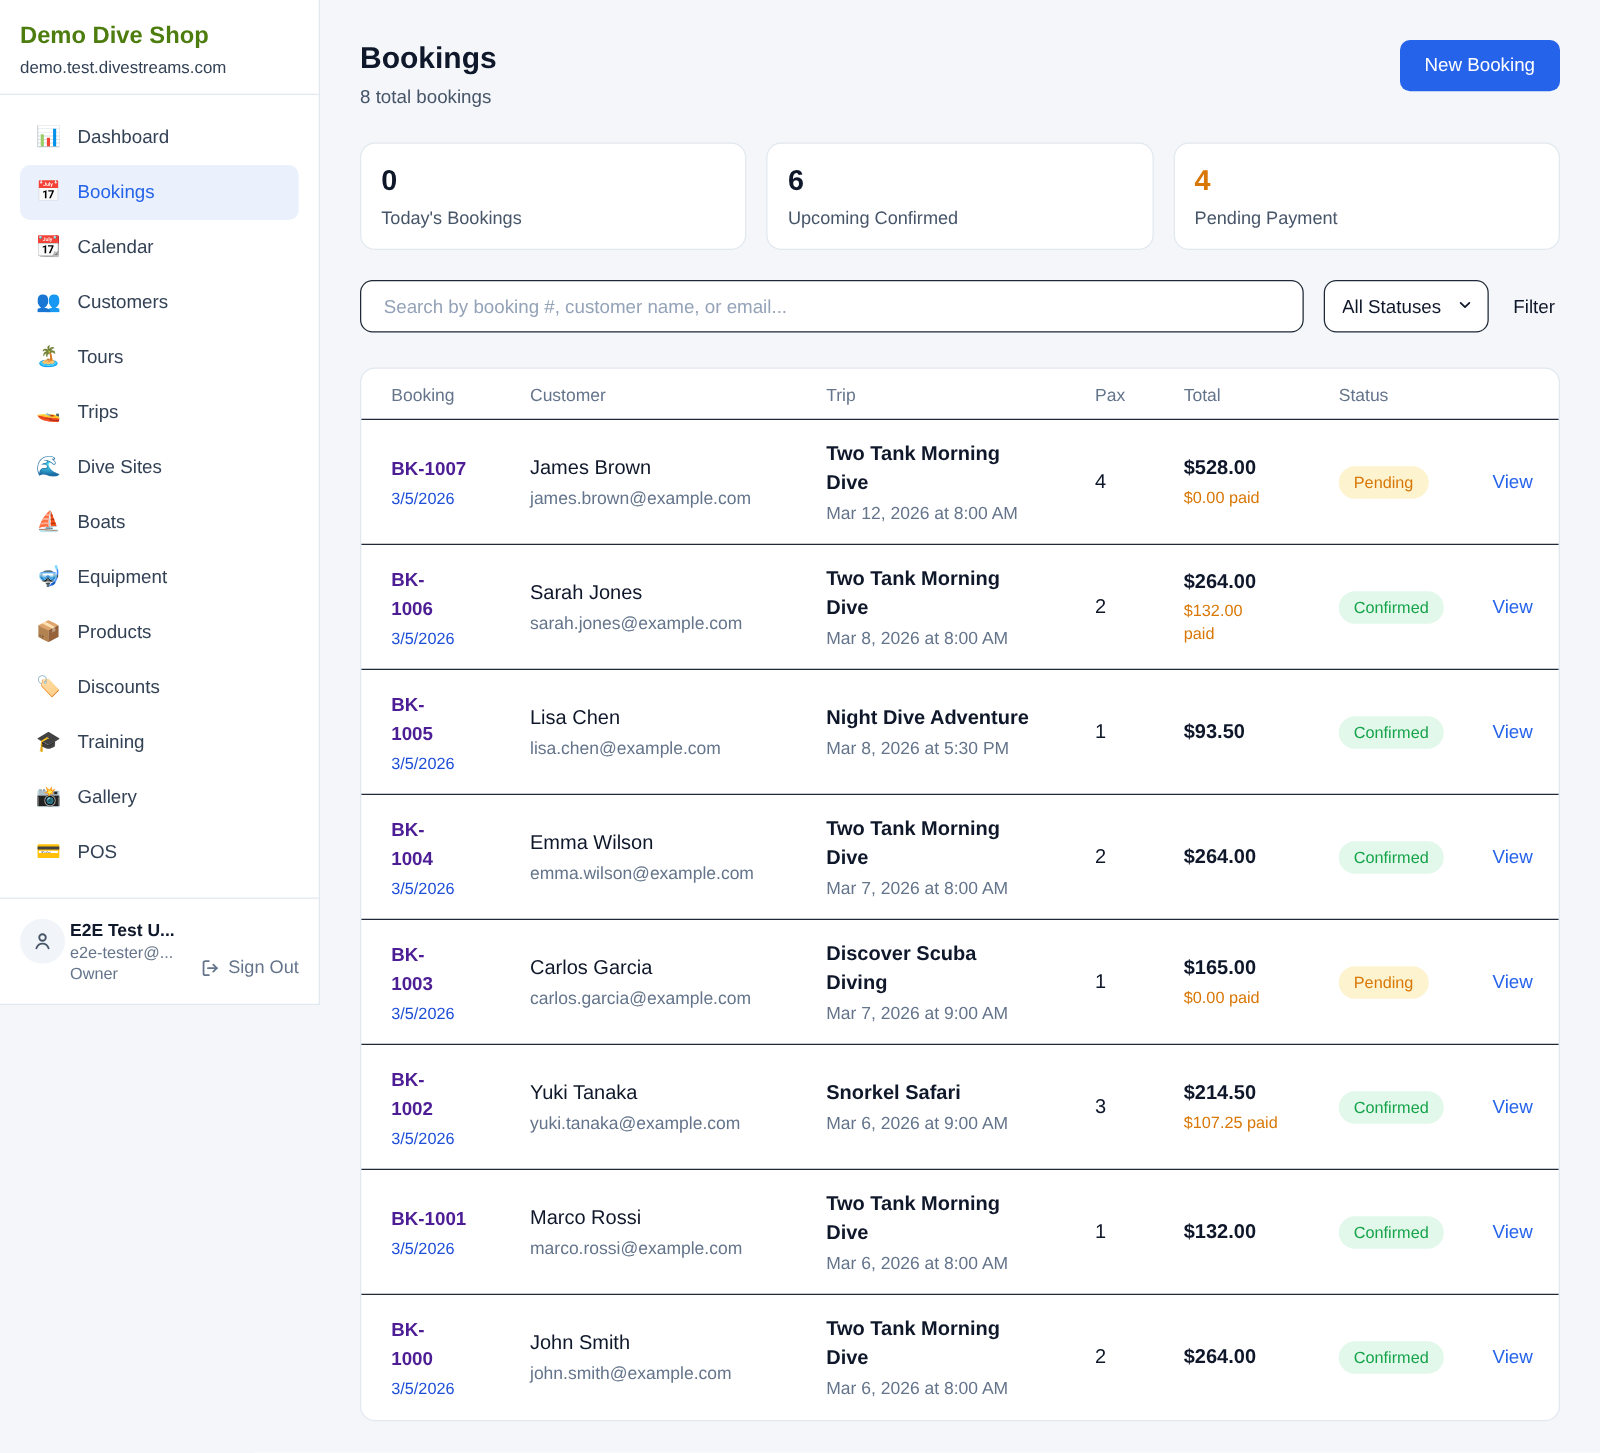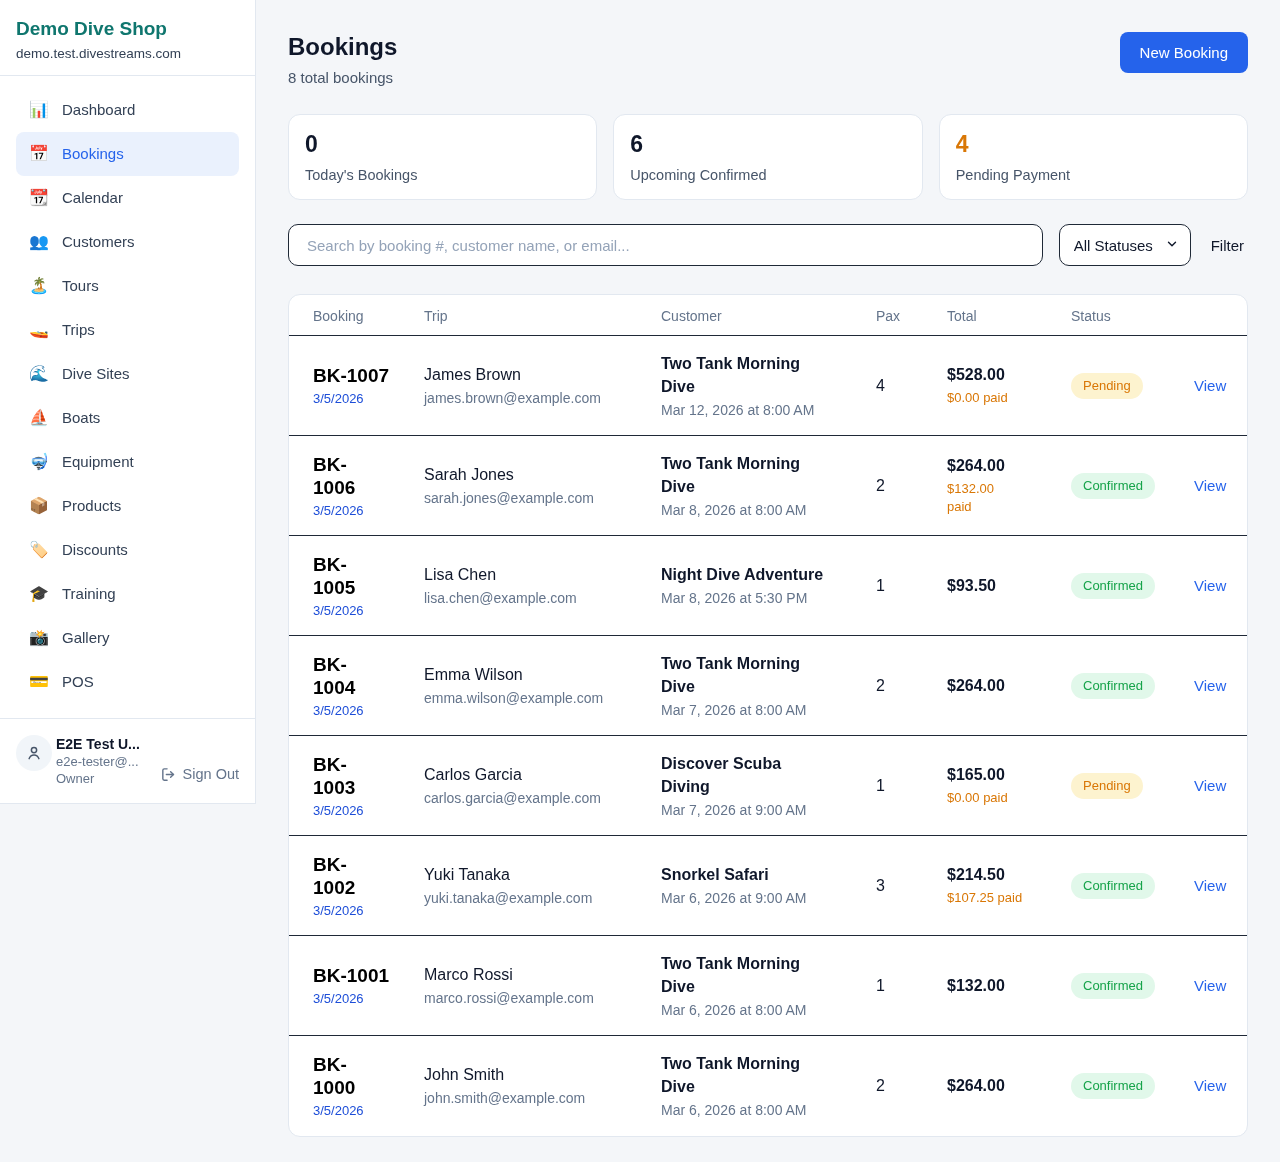--- a/index.html
+++ b/index.html
@@ -13,21 +13,21 @@
   }
 
   
   aside {
     width:256px; flex:0 0 256px;
     background:#ffffff;
     border-right:1px solid #e2e8f0;
     border-bottom:1px solid #e2e8f0;
   }
   .brand { padding:17px 16px 13px; border-bottom:1px solid #e2e8f0; }
-  .brand-name { color:#0f766e; font-size:19px; font-weight:bold; line-height:24px; }
+  .brand-name { color:#4d7c0f; font-size:19px; font-weight:bold; line-height:24px; }
   .brand-domain { color:#334155; font-size:13.5px; margin-top:4px; line-height:17px; }
 
   nav { padding:12px 16px 14px; }
   .nav-item {
     display:flex; align-items:center; gap:12px;
     padding:10px 12px; border-radius:8px;
     font-size:15px; color:#334155; line-height:24px;
     cursor:pointer;
   }
   .nav-item .nav-icon { width:22px; font-size:16px; text-align:center; flex:0 0 22px; }
@@ -91,21 +91,21 @@
   .grid-row {
     display:grid;
     grid-template-columns:111px 237px 215px 71px 124px 123px 1fr;
   }
   .cell { padding-left:24px; padding-right:6px; }
   .thead { border-bottom:1px solid #1f2937; }
   .thead .cell { padding-top:13px; padding-bottom:11px; font-size:14px; color:#64748b; font-weight:500; }
   .trow { min-height:100px; align-items:center; border-bottom:1px solid #1f2937; padding:10px 0; }
   .trow:last-child { border-bottom:none; }
 
-  .bk-link { color:#000000; font-weight:bold; font-size:19px; line-height:23px; white-space:pre-line; text-decoration:none; display:inline-block; cursor:pointer; }
+  .bk-link { color:#4c1d95; font-weight:bold; font-size:15px; line-height:23px; white-space:pre-line; text-decoration:none; display:inline-block; cursor:pointer; }
   .bk-date { font-size:13px; color:#1d4ed8; margin-top:3px; line-height:17px; }
   .cust-name { font-size:16px; color:#0f172a; line-height:22px; }
   .cust-email { font-size:14px; color:#64748b; margin-top:3px; line-height:19px; }
   .trip-name { font-size:16px; font-weight:bold; color:#0f172a; line-height:23px; white-space:pre-line; }
   .trip-time { font-size:14px; color:#64748b; margin-top:3px; line-height:19px; }
   .pax-val { font-size:16px; color:#0f172a; }
   .total-val { font-size:16px; font-weight:bold; color:#0f172a; line-height:22px; }
   .paid-val { font-size:13px; color:#d97706; margin-top:3px; line-height:18px; white-space:pre-line; }
   .badge {
     display:inline-block; font-size:13px; padding:5px 12px; border-radius:999px; line-height:16px;
@@ -238,22 +238,22 @@
           <polyline points="6 9 12 15 18 9"></polyline>
         </svg>
       </span>
     </div>
     <span class="filter-label">Filter</span>
   </div>
 
   <div class="table-card">
     <div class="grid-row thead" id="thead">
         <div class="cell">Booking</div>
+        <div class="cell">Customer</div>
         <div class="cell">Trip</div>
-        <div class="cell">Customer</div>
         <div class="cell">Pax</div>
         <div class="cell">Total</div>
         <div class="cell">Status</div>
         <div class="cell"></div>
       </div>
     <div id="tbody">
         <div class="grid-row trow">
     <div class="cell">
       <a class="bk-link">BK-1007</a>
       <div class="bk-date">3/5/2026</div>

